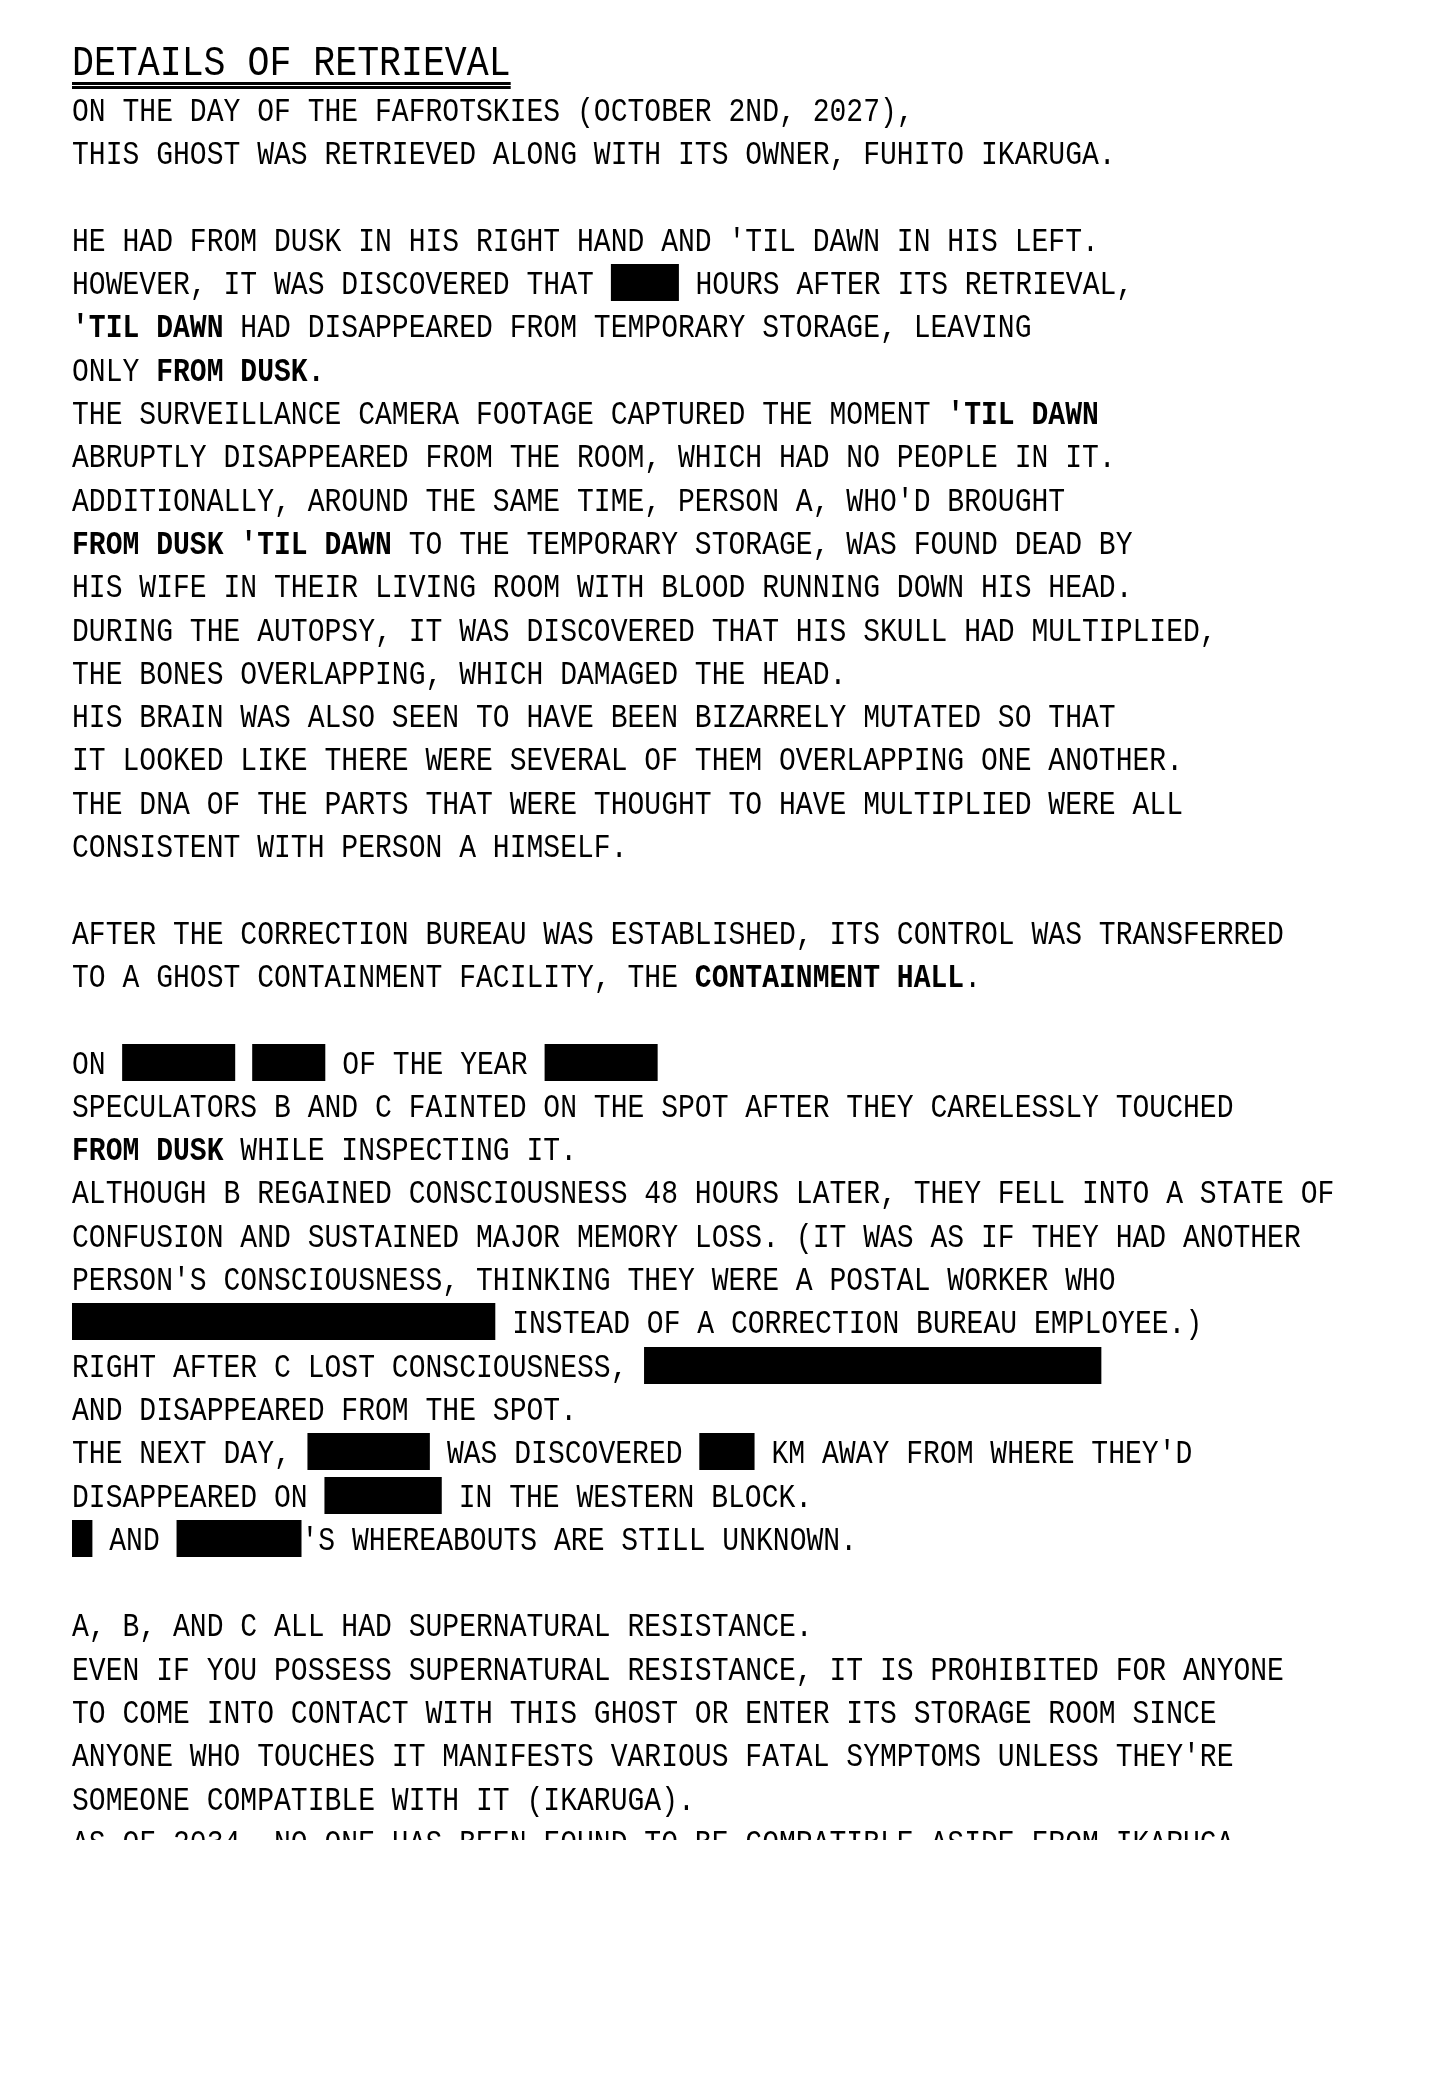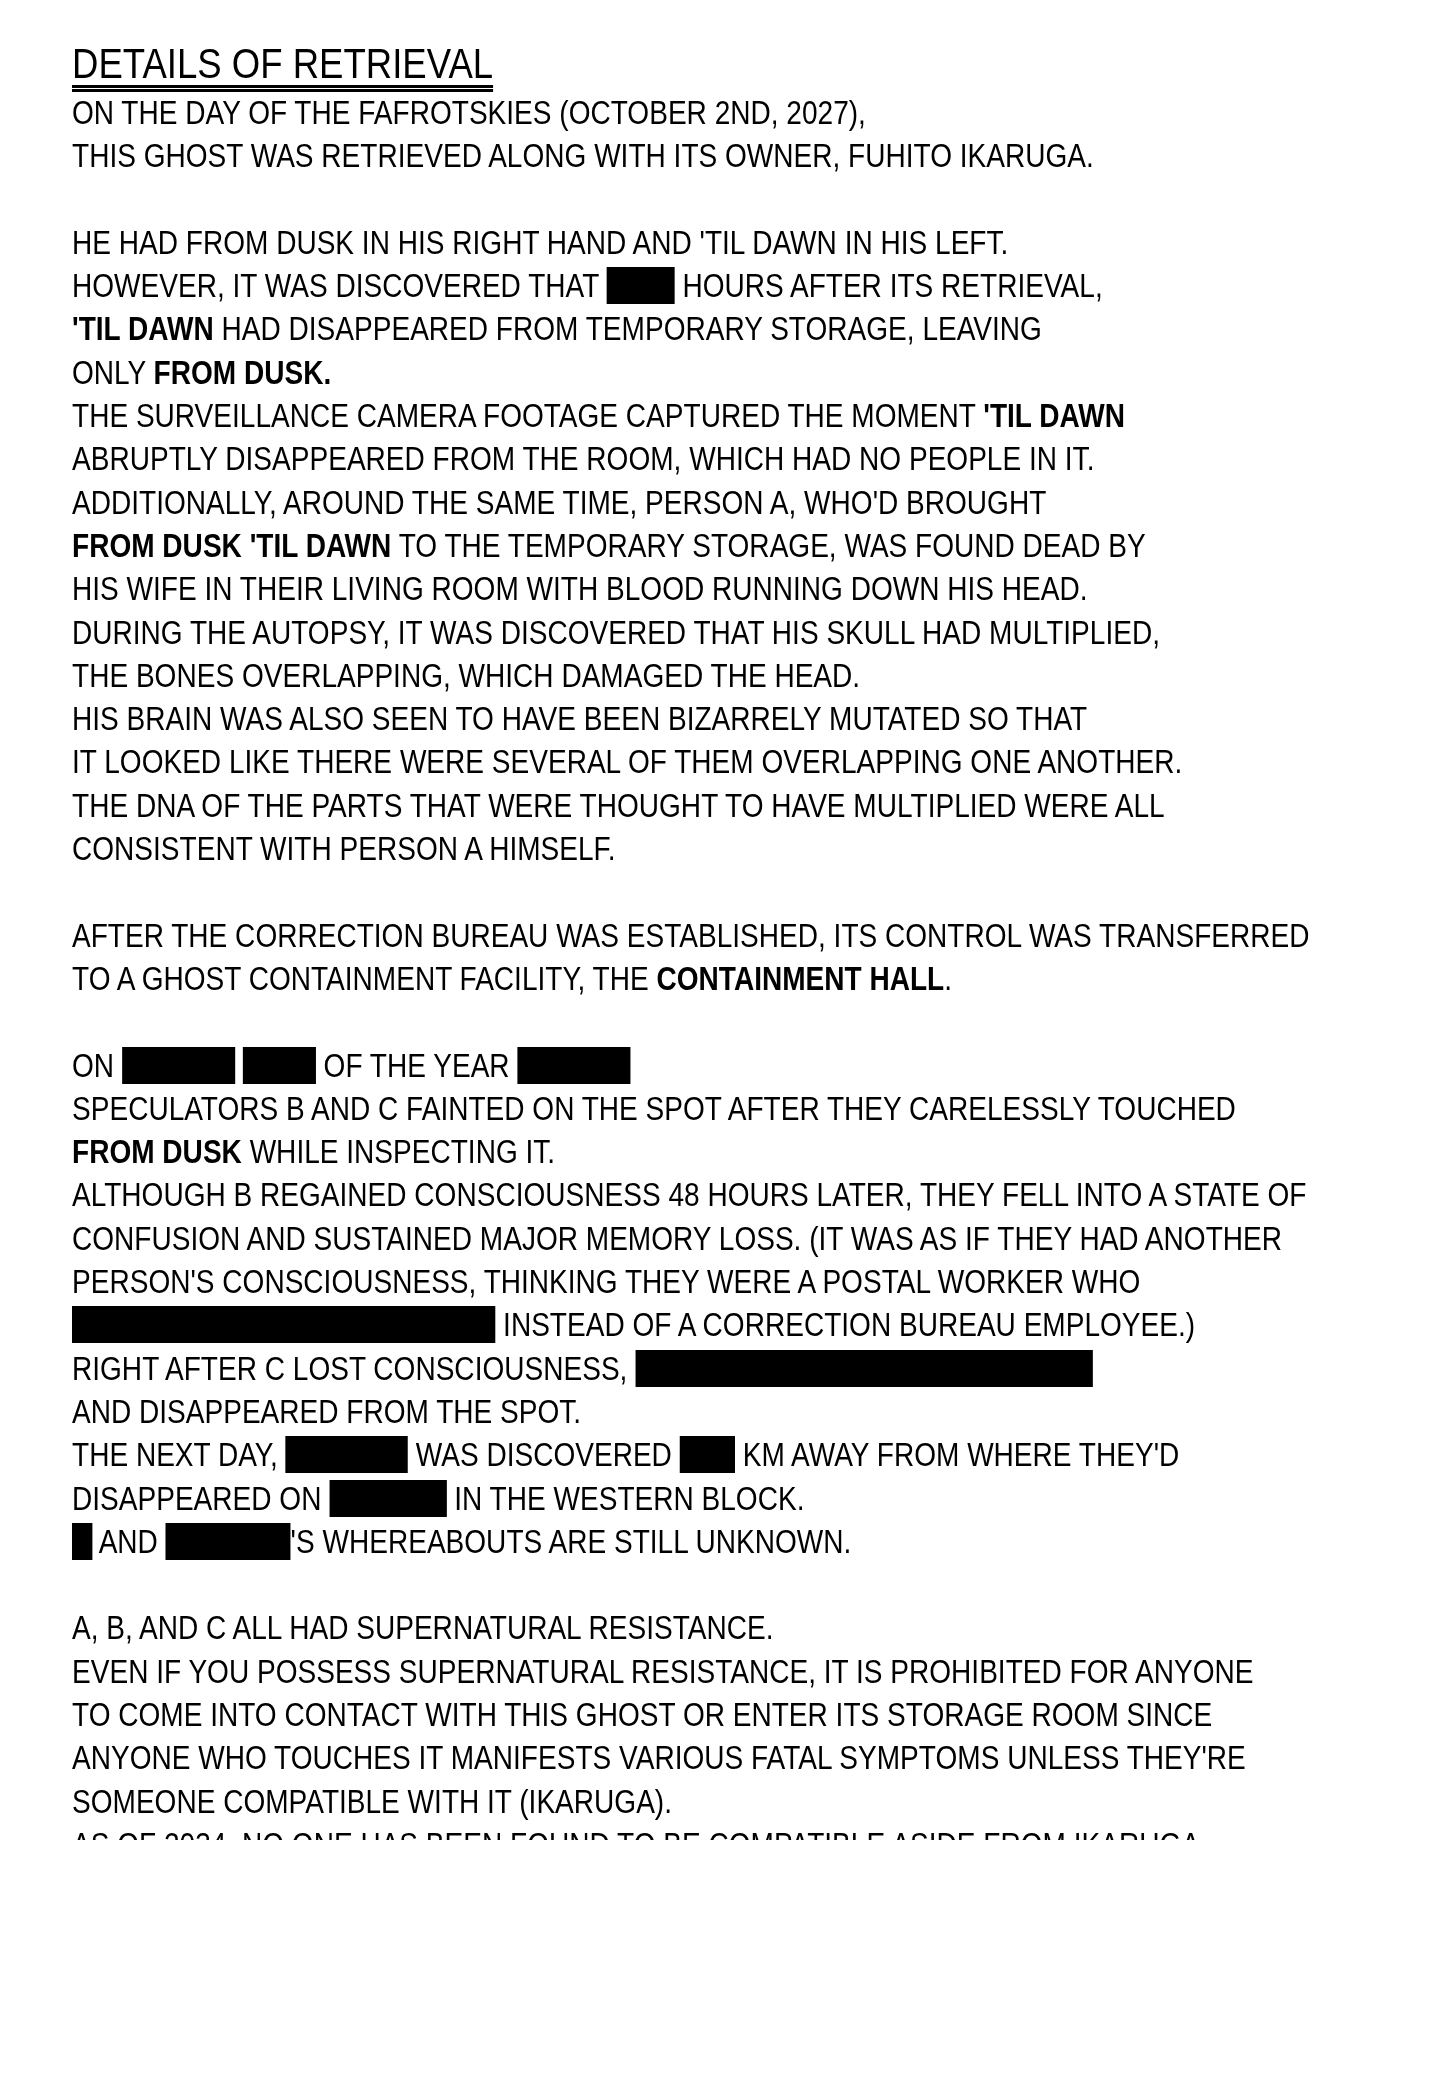--- a/index.html
+++ b/index.html
@@ -6,21 +6,21 @@
     margin: 0;
     padding: 0;
     background: #ffffff;
   }
   .page {
     position: relative;
     width: 1438px;
     height: 1840px;
     background: #ffffff;
     overflow: hidden;
-    font-family: Liberation Sans, sans-serif;
+    font-family: Liberation Mono, monospace;
     color: #000000;
   }
   .doc {
     position: absolute;
     left: 72px;
     top: 0;
     width: 1610px;
     transform: scaleX(0.85);
     transform-origin: top left;
   }

